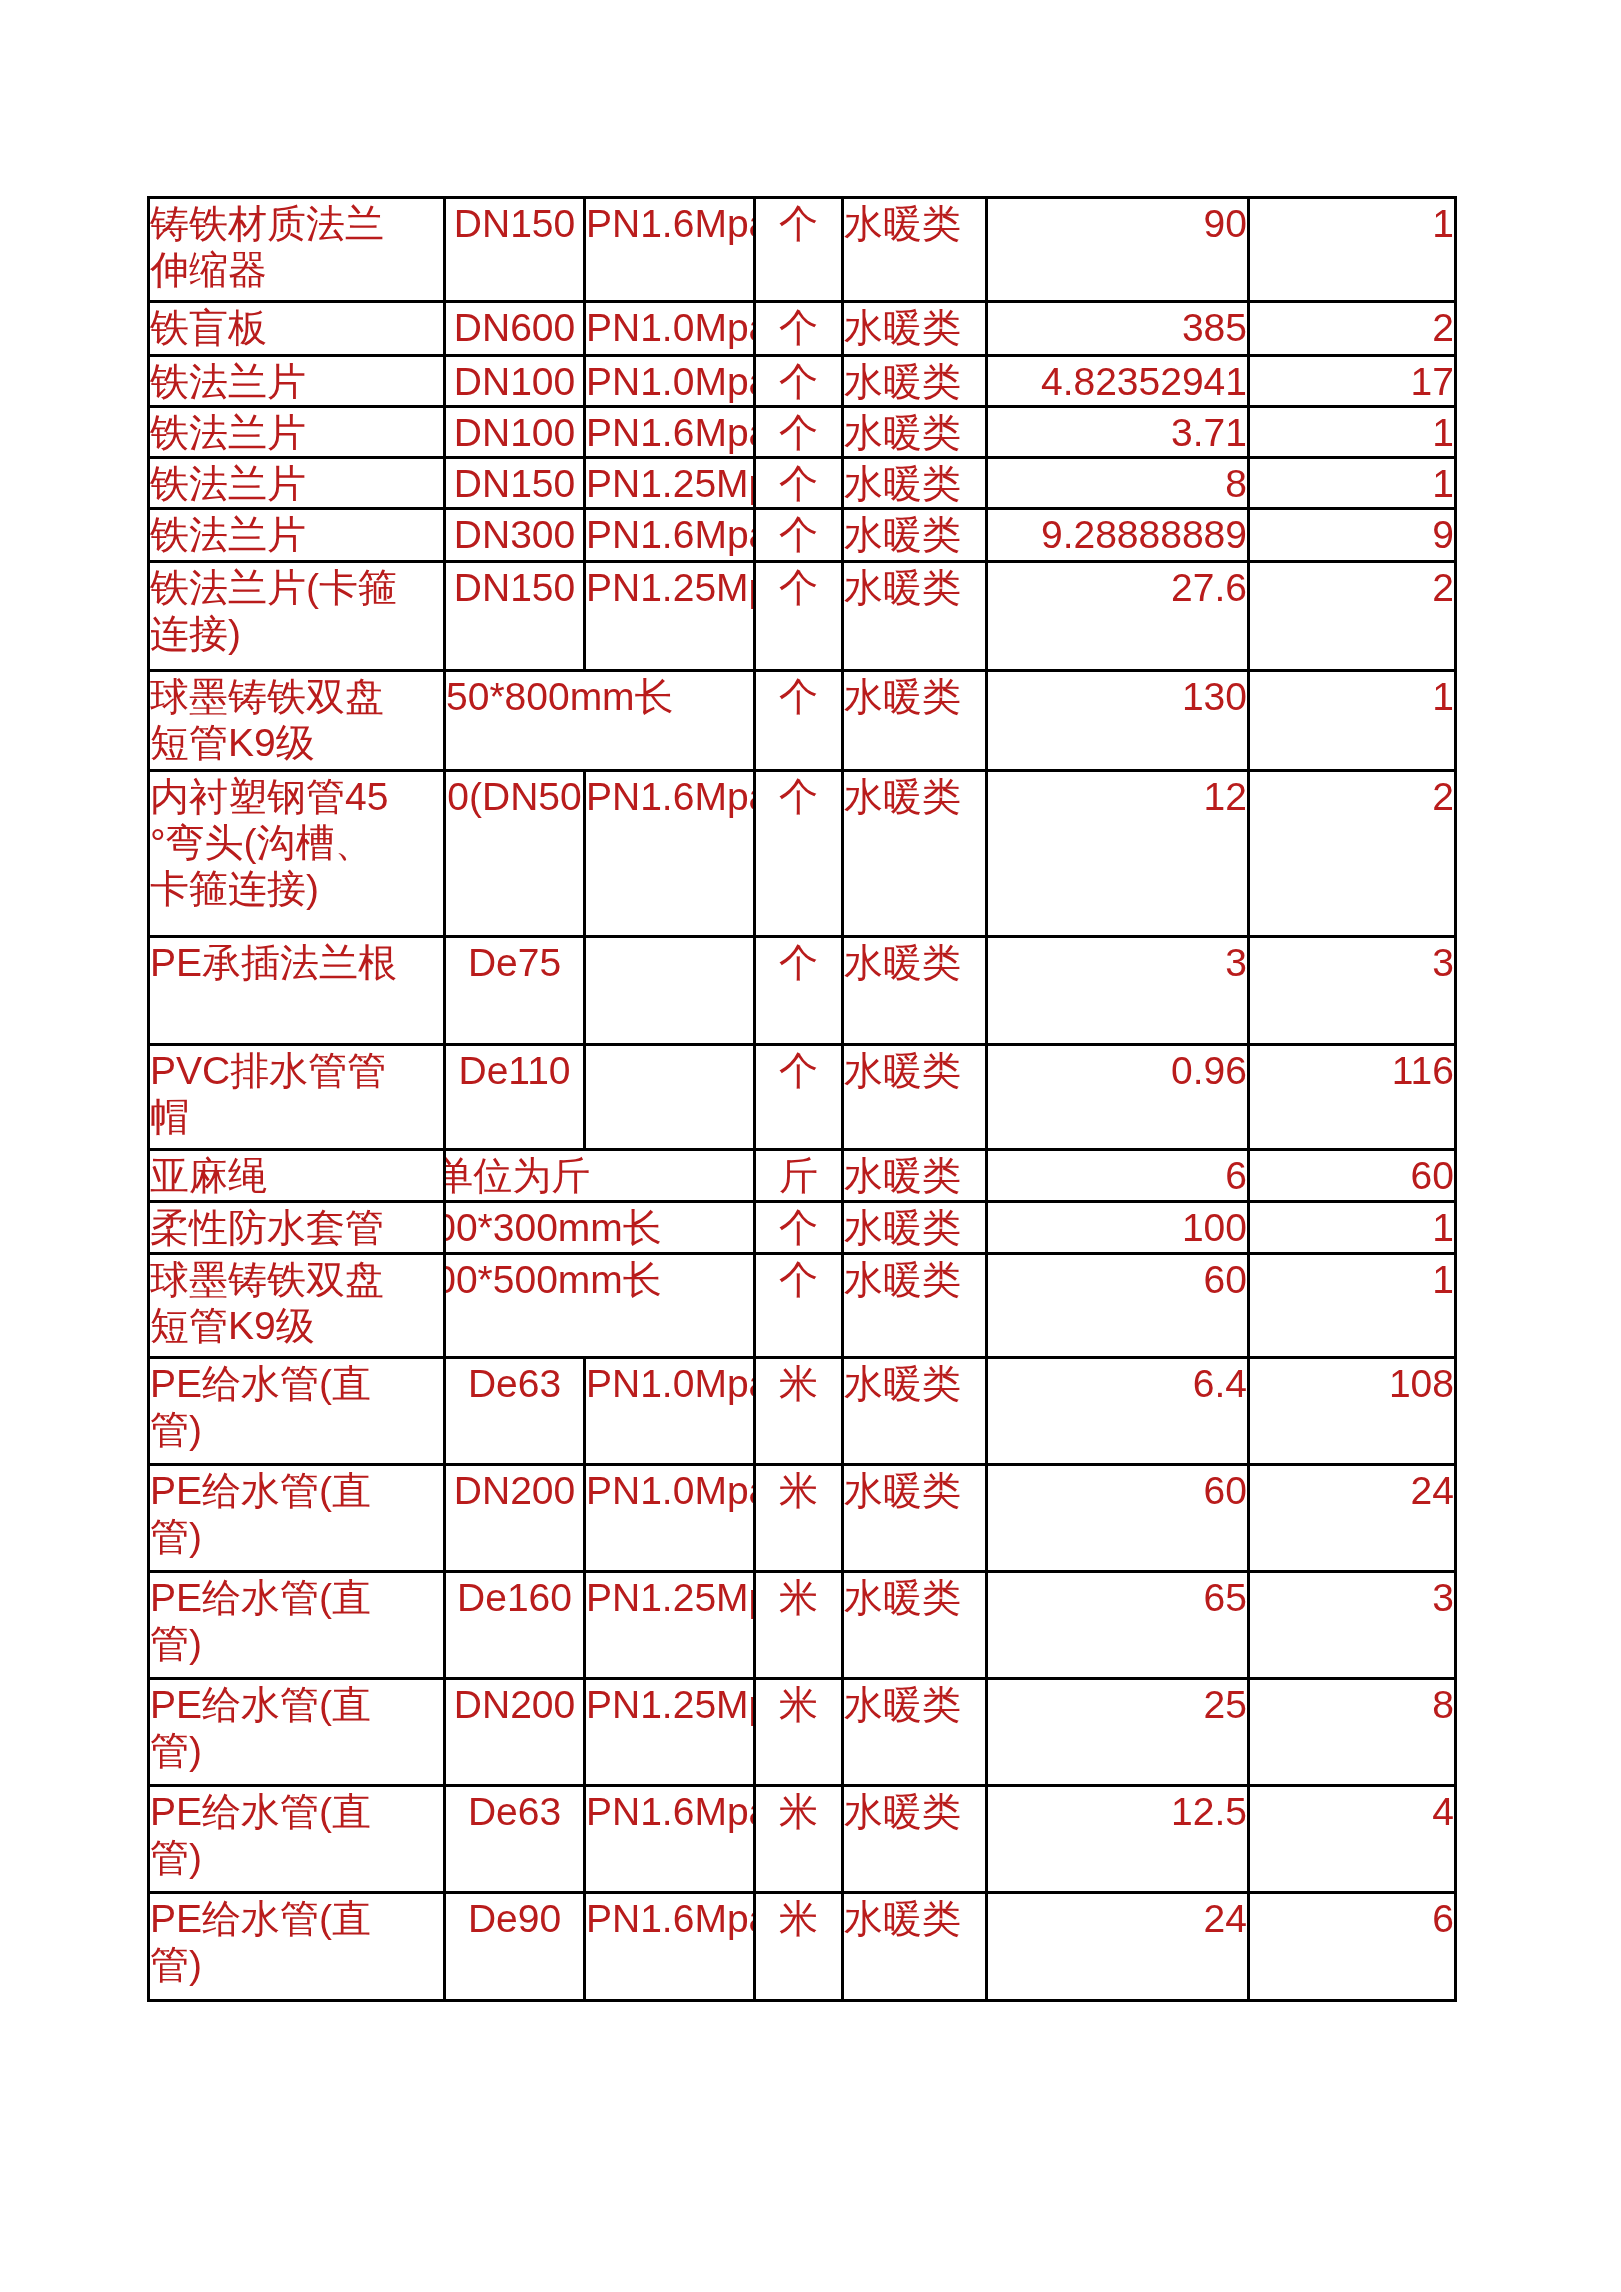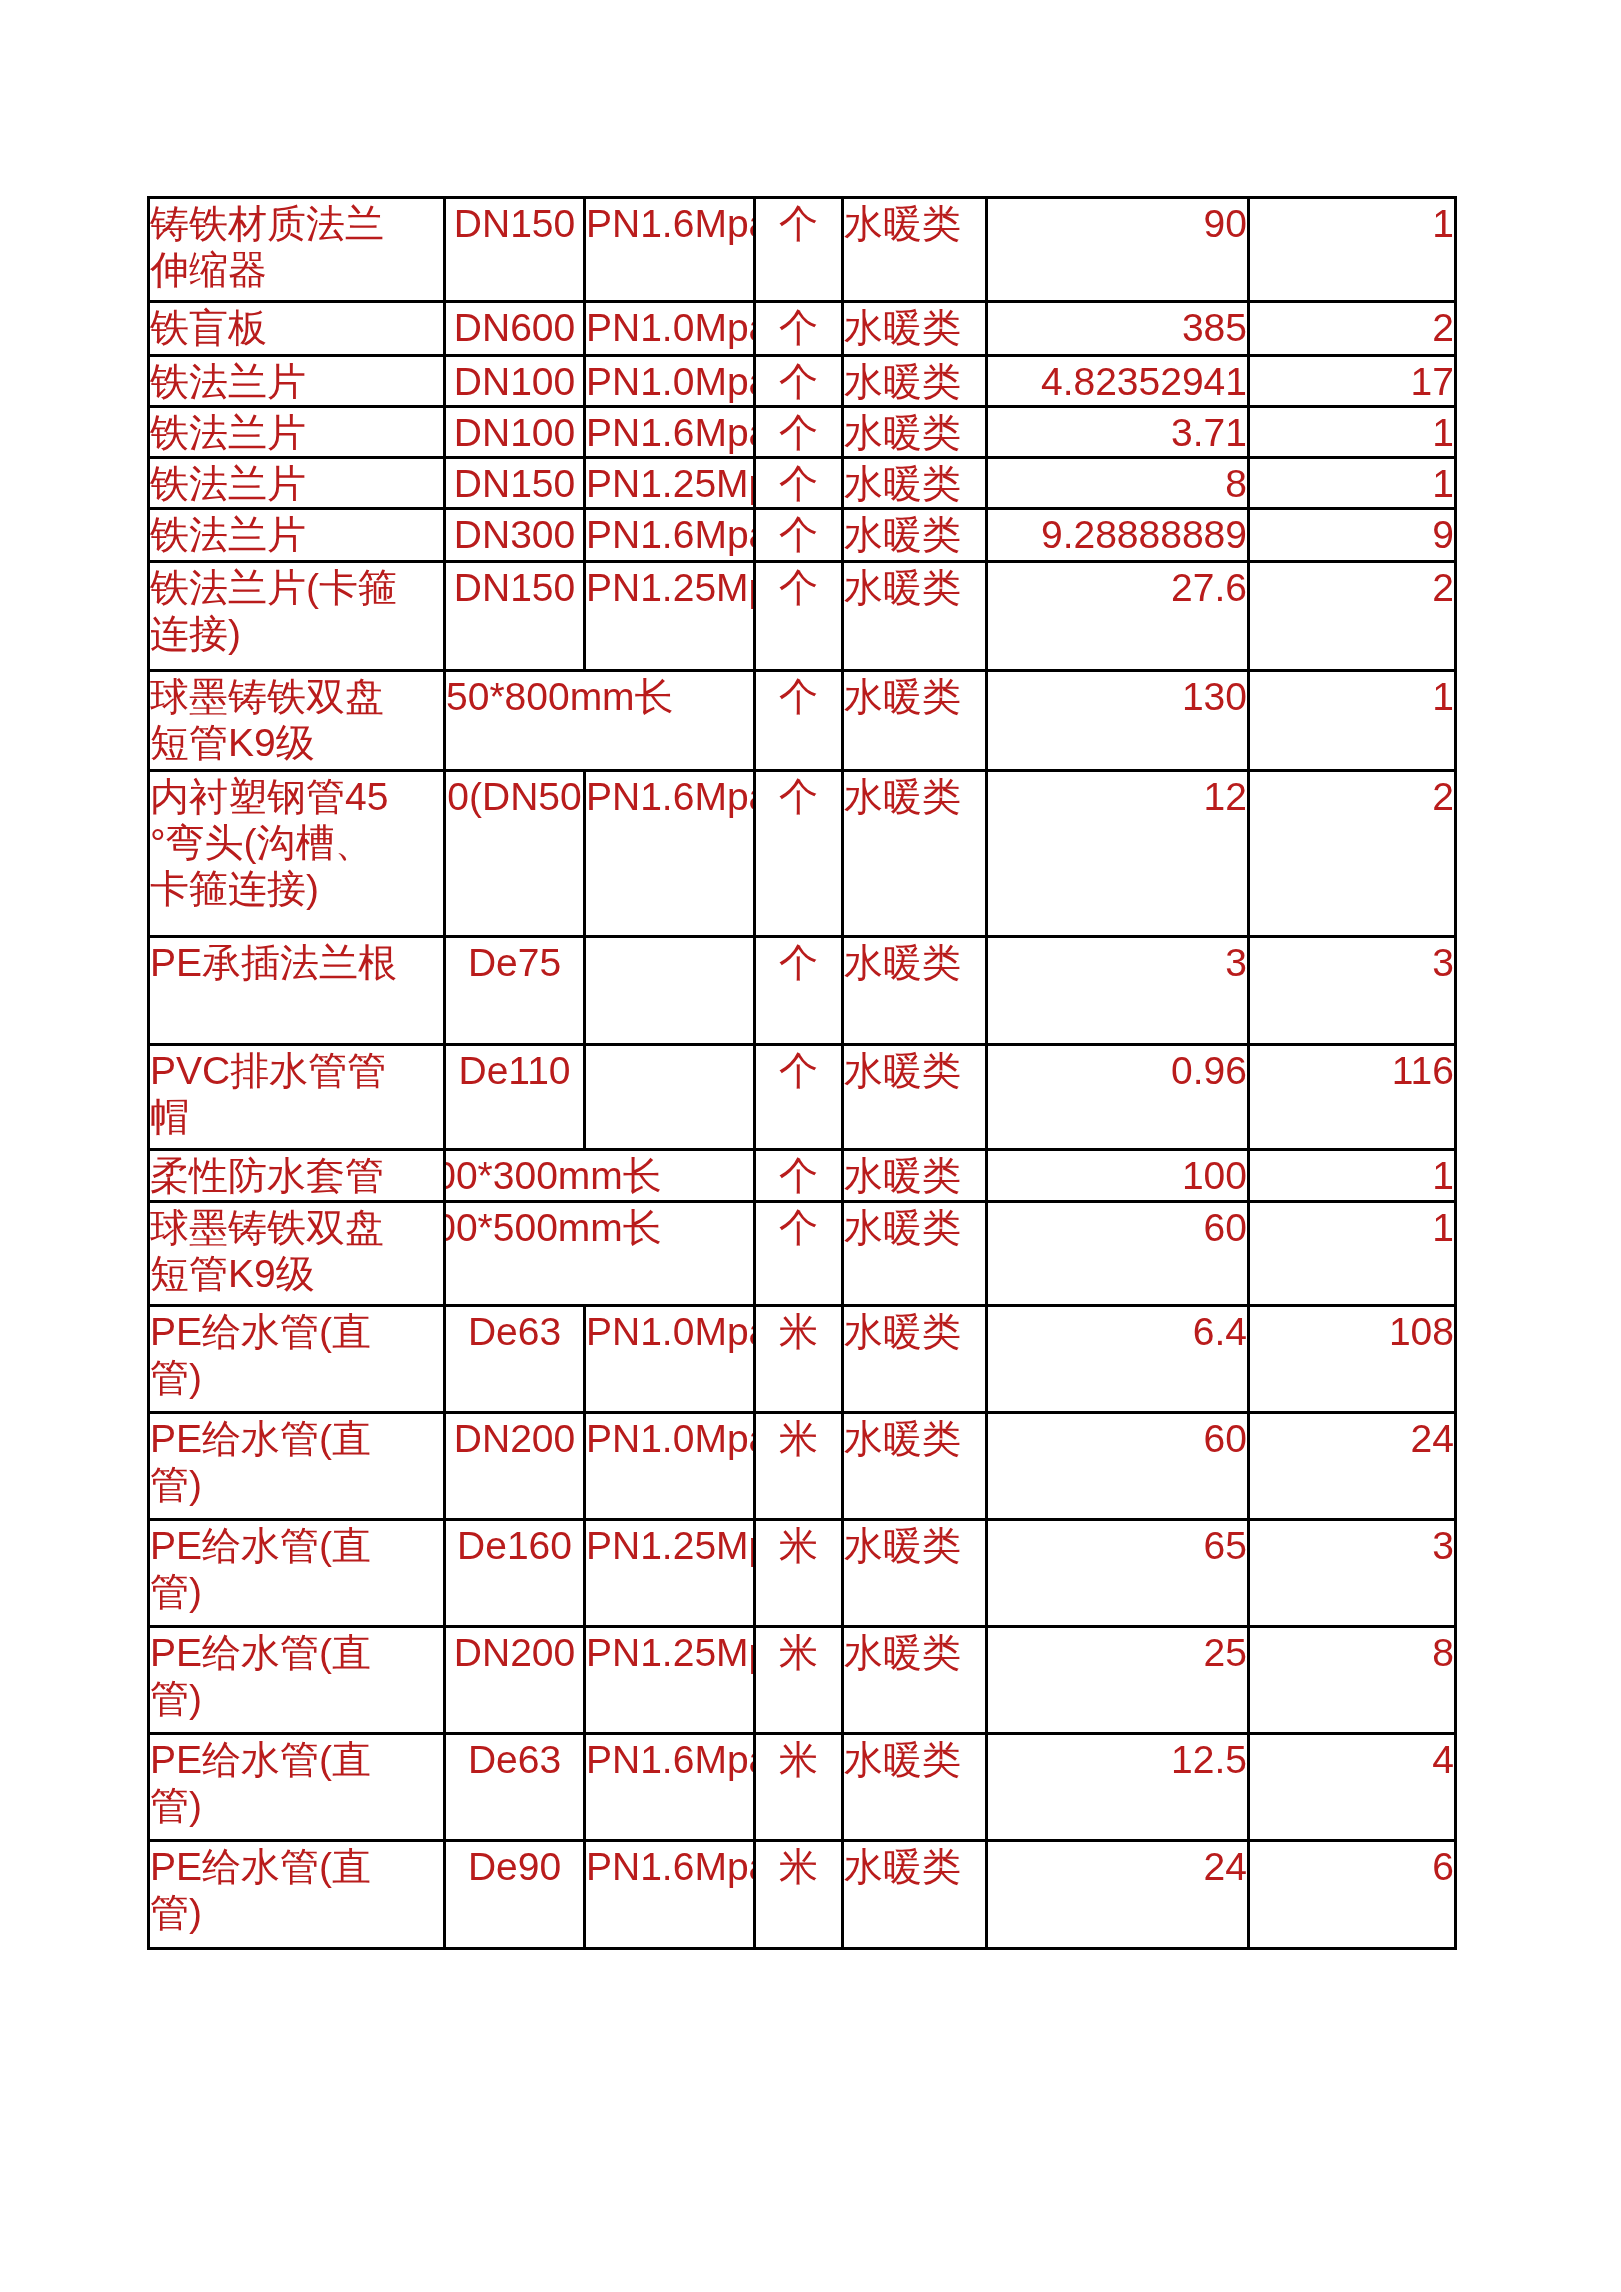--- a/index.html
+++ b/index.html
@@ -178,20 +178,28 @@
         <tr style="height: 105px;">
           <td class="c-name">PVC排水管管
 帽</td>
           <td class="c-spec">De110</td>
           <td class="c-press"></td>
           <td class="c-unit">个</td>
           <td class="c-cat">水暖类</td>
           <td class="c-price">0.96</td>
           <td class="c-qty">116</td>
         </tr>
+        <tr style="height: 52px;">
+          <td class="c-name">亚麻绳</td>
+          <td class="c-spec-span clip-left" colspan="2">单位为斤</td>
+          <td class="c-unit">斤</td>
+          <td class="c-cat">水暖类</td>
+          <td class="c-price">6</td>
+          <td class="c-qty">60</td>
+        </tr>
         <tr style="height: 52px; margin-top: 16px;">
           <td class="c-name">柔性防水套管</td>
           <td class="c-spec-span clip-left" colspan="2">00*300mm长</td>
           <td class="c-unit">个</td>
           <td class="c-cat">水暖类</td>
           <td class="c-price">100</td>
           <td class="c-qty">1</td>
         </tr>
         <tr style="height: 104px;">
           <td class="c-name">球墨铸铁双盘

